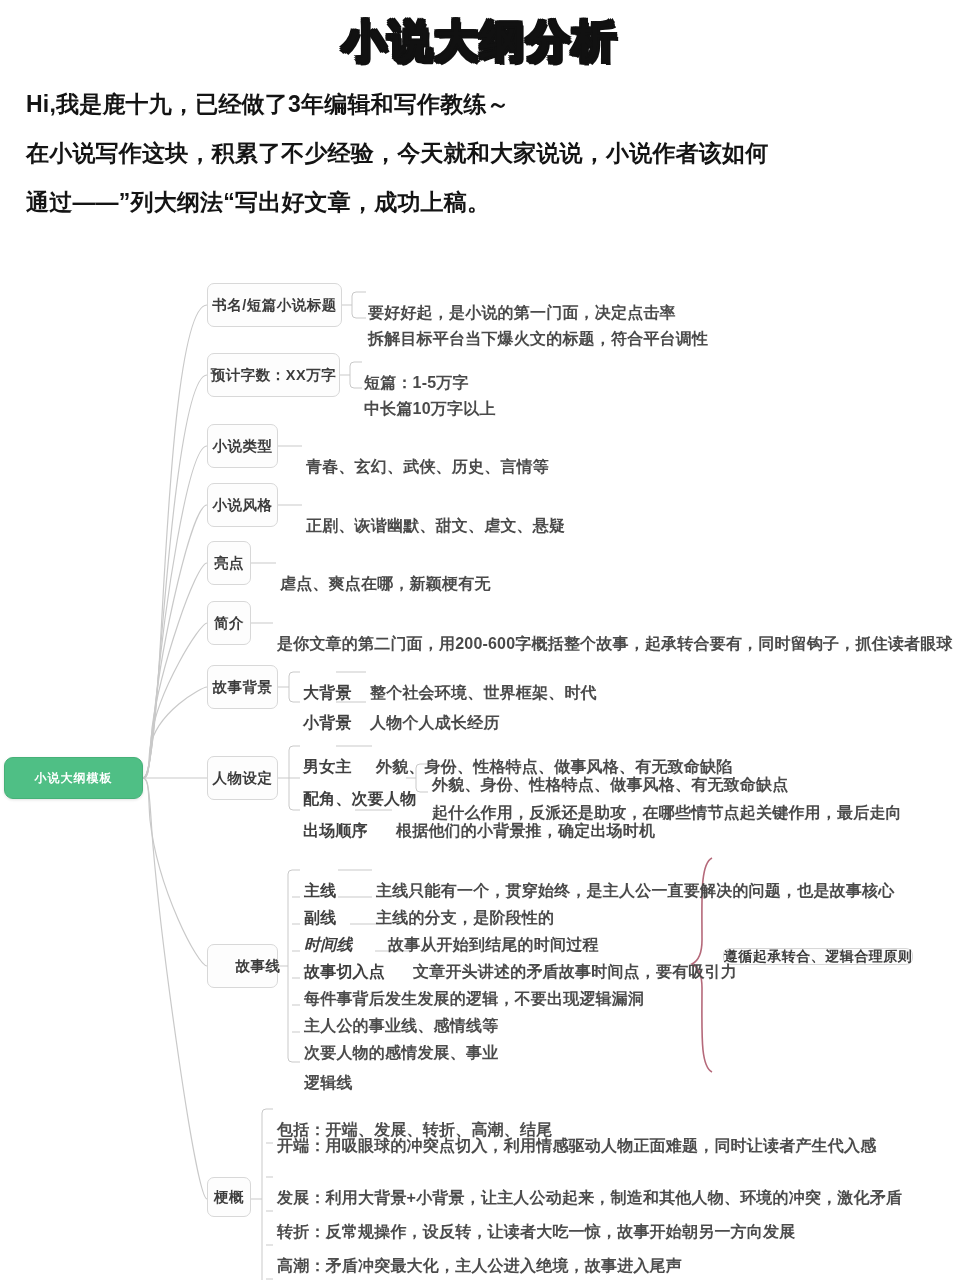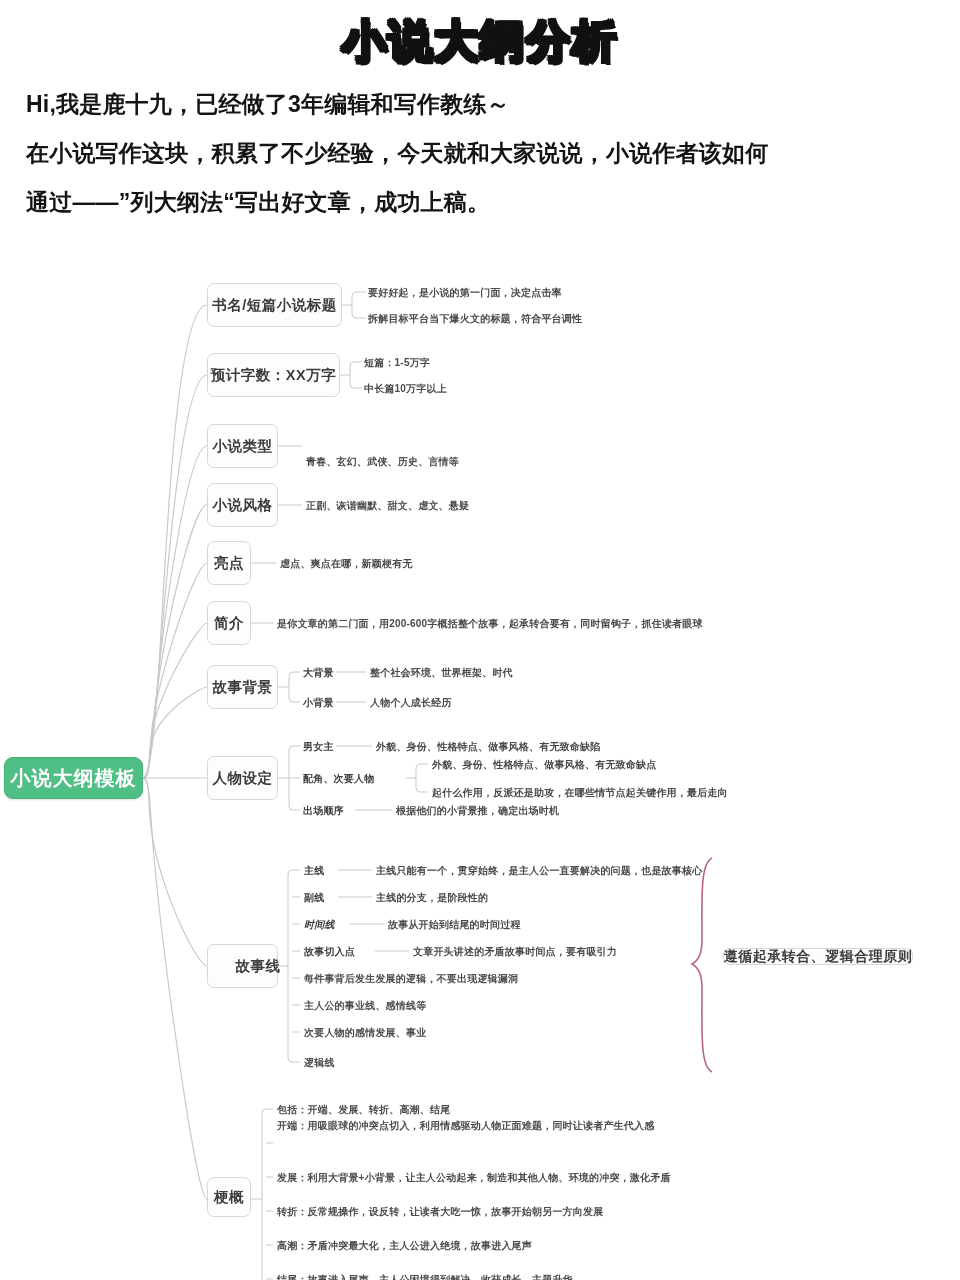--- a/index.html
+++ b/index.html
@@ -79,38 +79,39 @@
     display: flex;
     align-items: center;
     justify-content: center;
     white-space: nowrap;
     box-shadow: 0 0 0 0 rgba(0,0,0,0);
   }
   .node.root {
     background: #4fbf85;
     border: 1px solid #46b178;
     color: #ffffff;
-    font-size: 20px;
+    font-size: 12px;
     border-radius: 9px;
     letter-spacing: 1px;
     box-shadow: 0 1px 3px rgba(0,0,0,.12);
   }
   .node.principle {
     font-size: 14px;
     background: #fcfcfc;
   }
 
   .leaf {
     position: absolute;
-    font-size: 10px;
+    font-size: 16px;
     line-height: 15px;
     color: #4a4a4a;
     white-space: nowrap;
     letter-spacing: .2px;
     font-weight: 600;
+    margin-top: 20px;
   }
   .leaf.sub {
     font-weight: 700;
     color: #3f3f3f;
   }
   .leaf.dim {
     font-weight: 600;
     color: #4c4c4c;
   }
 </style>
@@ -254,21 +255,21 @@
   <div class="node principle" style="left:723px; top:698px; width:190px; height:17px;">
     <span>遵循起承转合、逻辑合理原则</span>
   </div>
 
   <div class="leaf" style="left:368px; top:35px;">要好好起，是小说的第一门面，决定点击率</div>
   <div class="leaf" style="left:368px; top:61px;">拆解目标平台当下爆火文的标题，符合平台调性</div>
 
   <div class="leaf" style="left:364px; top:105px;">短篇：1-5万字</div>
   <div class="leaf" style="left:364px; top:131px;">中长篇10万字以上</div>
 
-  <div class="leaf" style="left:306px; top:204px;">青春、玄幻、武侠、历史、言情等</div>
+  <div class="leaf" style="left:306px; top:189px;">青春、玄幻、武侠、历史、言情等</div>
   <div class="leaf" style="left:306px; top:248px;">正剧、诙谐幽默、甜文、虐文、悬疑</div>
   <div class="leaf" style="left:280px; top:306px;">虐点、爽点在哪，新颖梗有无</div>
   <div class="leaf" style="left:277px; top:366px;">是你文章的第二门面，用200-600字概括整个故事，起承转合要有，同时留钩子，抓住读者眼球</div>
 
   <div class="leaf sub" style="left:303px; top:415px;">大背景</div>
   <div class="leaf" style="left:370px; top:415px;">整个社会环境、世界框架、时代</div>
   <div class="leaf sub" style="left:303px; top:445px;">小背景</div>
   <div class="leaf" style="left:370px; top:445px;">人物个人成长经历</div>
 
   <div class="leaf sub" style="left:303px; top:489px;">男女主</div>

